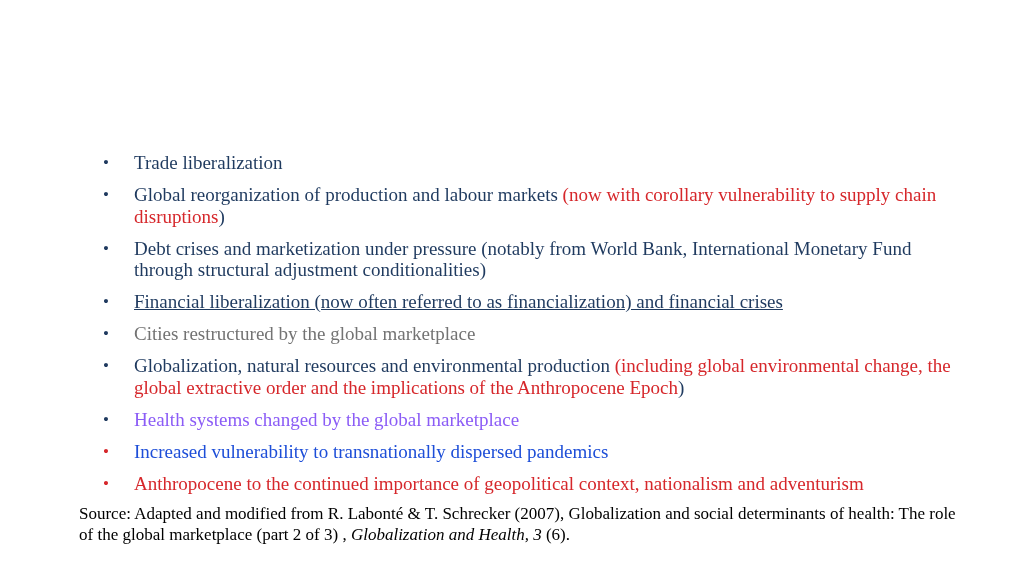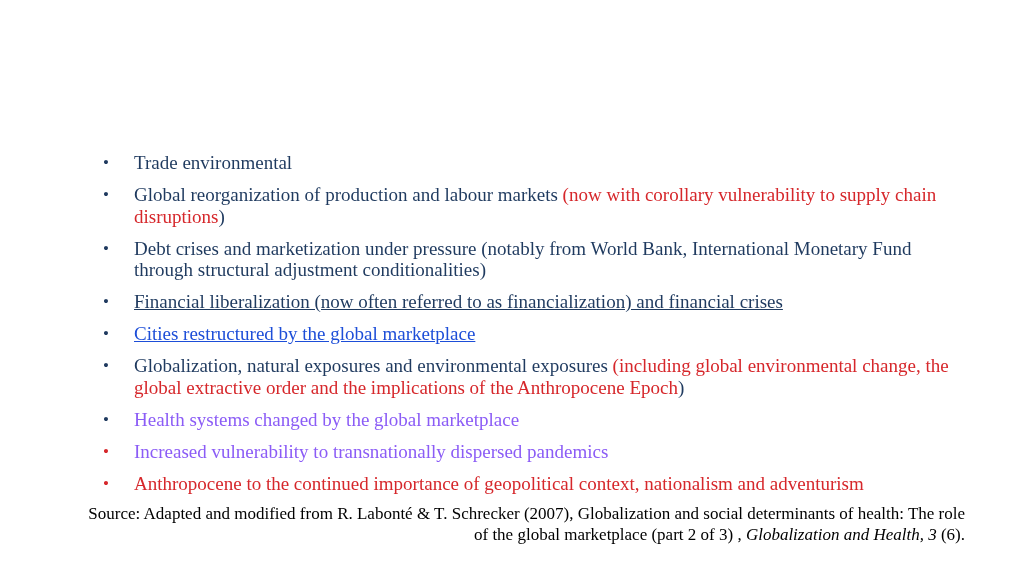--- a/index.html
+++ b/index.html
@@ -64,50 +64,50 @@
   }
 </style>
 </head>
 <body>
 
 <div class="slide" style="background: rgb(255, 255, 255);">
 
   <div class="bullets" id="bullets">
       <div class="bullet">
         <span class="marker" style="color: rgb(31, 58, 95);">•</span>
-        <span class="btext"><span style="color: rgb(31, 58, 95);">Trade environmental</span></span>
+        <span class="btext"><span style="color: rgb(31, 58, 95);">Trade liberalization</span></span>
       </div>
       <div class="bullet">
         <span class="marker" style="color: rgb(31, 58, 95);">•</span>
         <span class="btext"><span style="color: rgb(31, 58, 95);">Global reorganization of production and labour markets </span><span style="color: rgb(214, 39, 43);">(now with corollary vulnerability to supply chain disruptions</span><span style="color: rgb(31, 58, 95);">)</span></span>
       </div>
       <div class="bullet">
         <span class="marker" style="color: rgb(31, 58, 95);">•</span>
         <span class="btext"><span style="color: rgb(31, 58, 95);">Debt crises and marketization under pressure (notably from World Bank, International Monetary Fund through structural adjustment conditionalities)</span></span>
       </div>
       <div class="bullet">
         <span class="marker" style="color: rgb(31, 58, 95);">•</span>
         <span class="btext"><span style="color: rgb(31, 58, 95); text-decoration: underline;">Financial liberalization (now often referred to as financialization) and financial crises</span></span>
       </div>
       <div class="bullet">
         <span class="marker" style="color: rgb(31, 58, 95);">•</span>
-        <span class="btext"><span style="color: #1d4ed8; text-decoration: underline;">Cities restructured by the global marketplace</span></span>
+        <span class="btext"><span style="color: #737373;">Cities restructured by the global marketplace</span></span>
       </div>
       <div class="bullet">
         <span class="marker" style="color: rgb(31, 58, 95);">•</span>
-        <span class="btext"><span style="color: rgb(31, 58, 95);">Globalization, natural exposures and environmental exposures </span><span style="color: rgb(214, 39, 43); text-align: right;">(including global environmental change, the global extractive order and the implications of the Anthropocene Epoch</span><span style="color: rgb(31, 58, 95);">)</span></span>
+        <span class="btext"><span style="color: rgb(31, 58, 95);">Globalization, natural resources and environmental production </span><span style="color: rgb(214, 39, 43); text-align: right;">(including global environmental change, the global extractive order and the implications of the Anthropocene Epoch</span><span style="color: rgb(31, 58, 95);">)</span></span>
       </div>
       <div class="bullet">
         <span class="marker" style="color: rgb(31, 58, 95);">•</span>
         <span class="btext"><span style="color: #8b5cf6; margin-top: 16px;">Health systems changed by the global marketplace</span></span>
       </div>
       <div class="bullet">
         <span class="marker" style="color: rgb(214, 39, 43);">•</span>
-        <span class="btext"><span style="color: #8b5cf6;">Increased vulnerability to transnationally dispersed pandemics</span></span>
+        <span class="btext"><span style="color: #1d4ed8;">Increased vulnerability to transnationally dispersed pandemics</span></span>
       </div>
       <div class="bullet">
         <span class="marker" style="color: rgb(214, 39, 43);">•</span>
         <span class="btext"><span style="color: rgb(214, 39, 43);">Anthropocene to the continued importance of geopolitical context, nationalism and adventurism</span></span>
       </div>
     </div>
 
-  <p class="source" id="source" style="color: rgb(0, 0, 0); text-align: right;"><span>Source: Adapted and modified from R. Labonté &amp; T. Schrecker (2007), Globalization and social determinants of health: The role of the global marketplace (part 2 of 3) , </span><span class="italic">Globalization and Health, 3</span><span> (6).</span></p>
+  <p class="source" id="source" style="color: rgb(0, 0, 0);"><span>Source: Adapted and modified from R. Labonté &amp; T. Schrecker (2007), Globalization and social determinants of health: The role of the global marketplace (part 2 of 3) , </span><span class="italic">Globalization and Health, 3</span><span> (6).</span></p>
 </div>
 
 </body></html>

